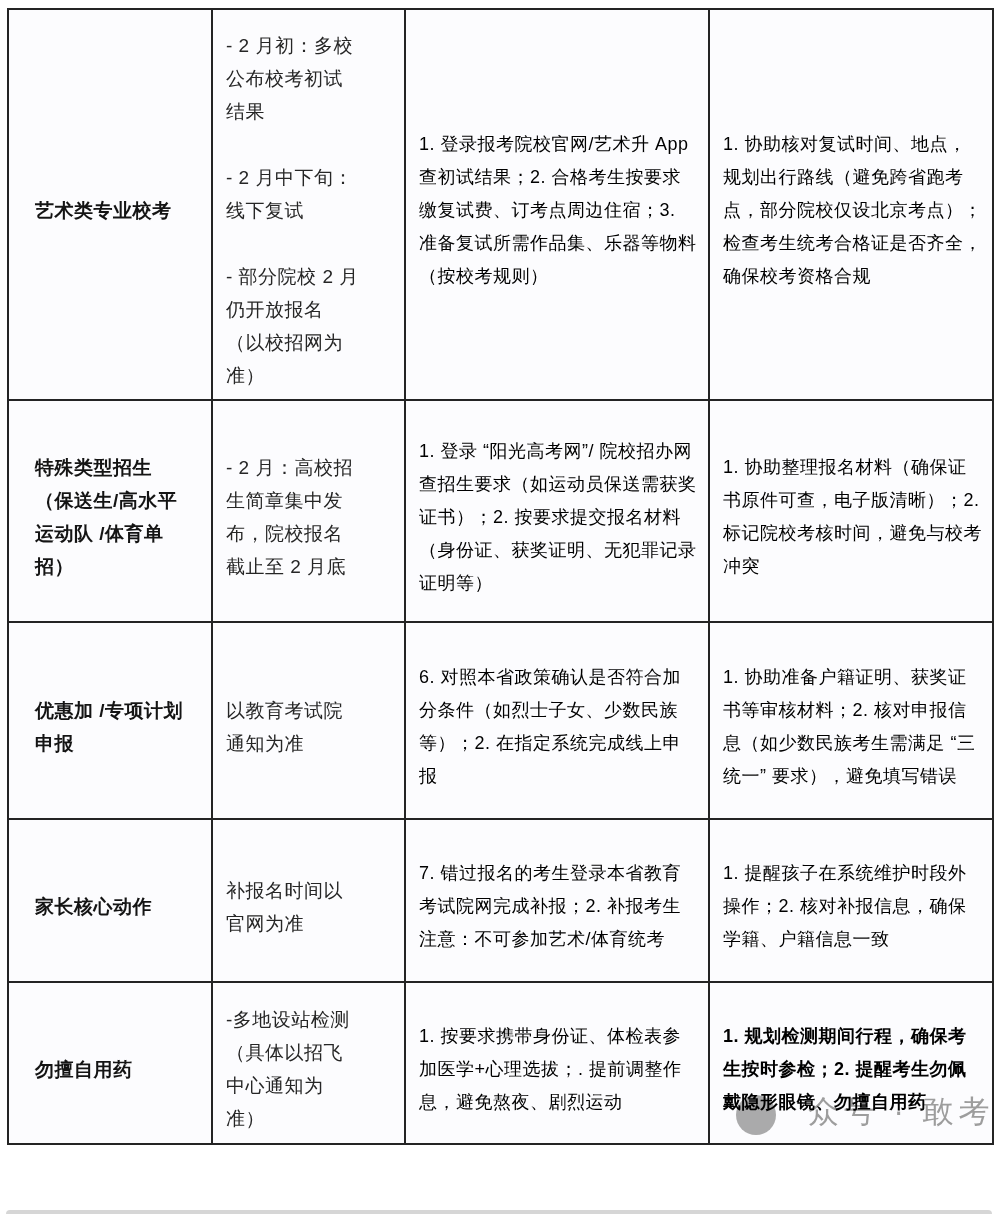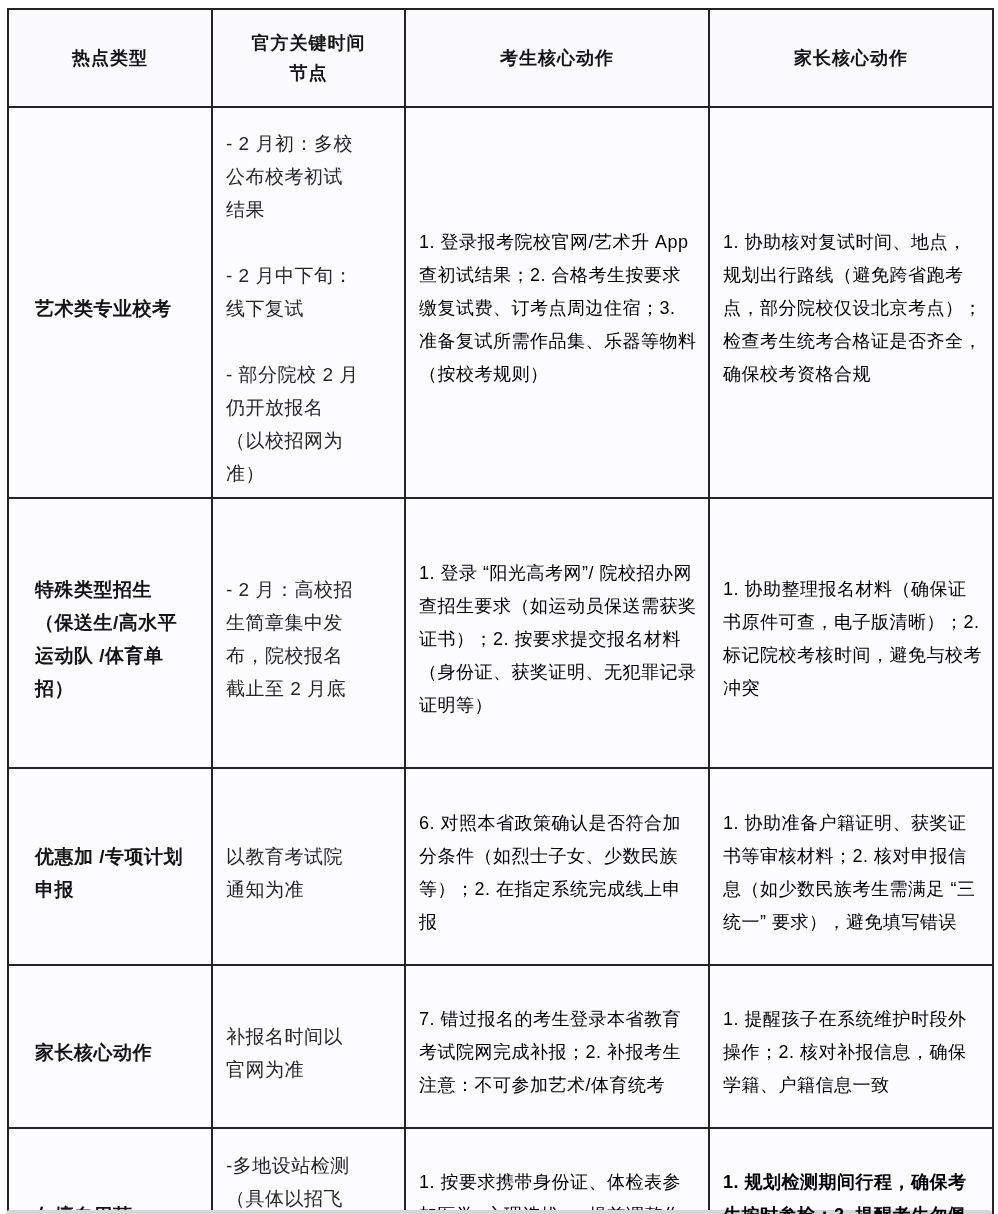--- a/index.html
+++ b/index.html
@@ -109,27 +109,20 @@
 
 <div class="stage">
   <table class="grid">
     <colgroup>
       <col style="width:204px">
       <col style="width:193px">
       <col style="width:304px">
       <col style="width:284px">
     </colgroup>
     <tbody>
-        <tr style="height:98px">
-      <th class="hdr">热点类型</th>
-      <th class="hdr">官方关键时间
-节点</th>
-      <th class="hdr">考生核心动作</th>
-      <th class="hdr">家长核心动作</th>
-    </tr>
 
     <tr style="height:352px">
       <td>
             <div class="pad c1">艺术类专业校考</div>
           </td>
       <td>
             <div class="pad c2">- 2 月初：多校
 公布校考初试
 结果
 
@@ -142,21 +135,21 @@
 准）</div>
           </td>
       <td>
             <div class="pad c3">1. 登录报考院校官网/艺术升 App 查初试结果；2. 合格考生按要求缴复试费、订考点周边住宿；3. 准备复试所需作品集、乐器等物料（按校考规则）</div>
           </td>
       <td>
             <div class="pad c4">1. 协助核对复试时间、地点，规划出行路线（避免跨省跑考点，部分院校仅设北京考点）； 检查考生统考合格证是否齐全，确保校考资格合规</div>
           </td>
     </tr>
 
-    <tr style="height:270px">
+    <tr style="height:222px">
       <td>
             <div class="pad c1">特殊类型招生
 （保送生/高水平
 运动队 /体育单
 招）</div>
           </td>
       <td>
             <div class="pad c2">- 2 月：高校招
 生简章集中发
 布，院校报名

